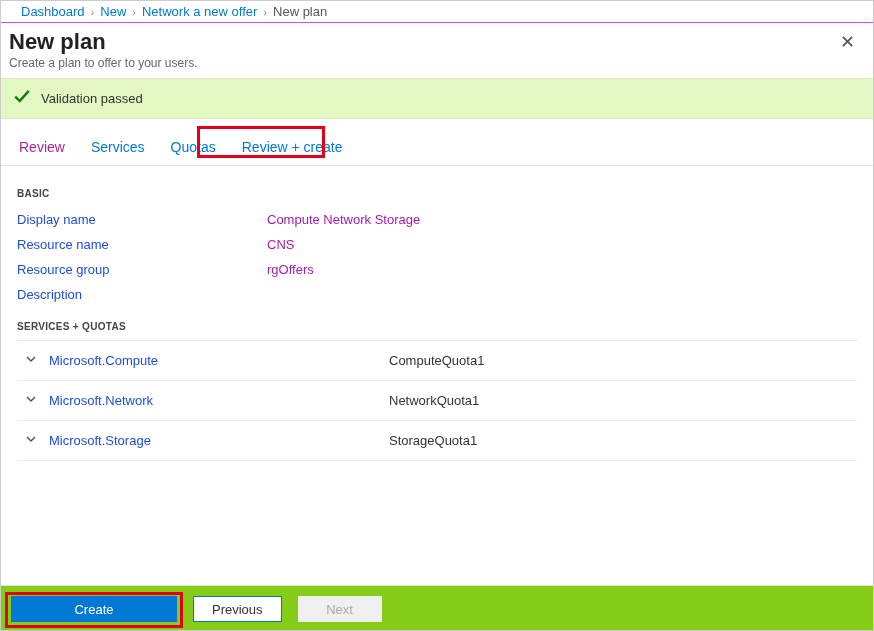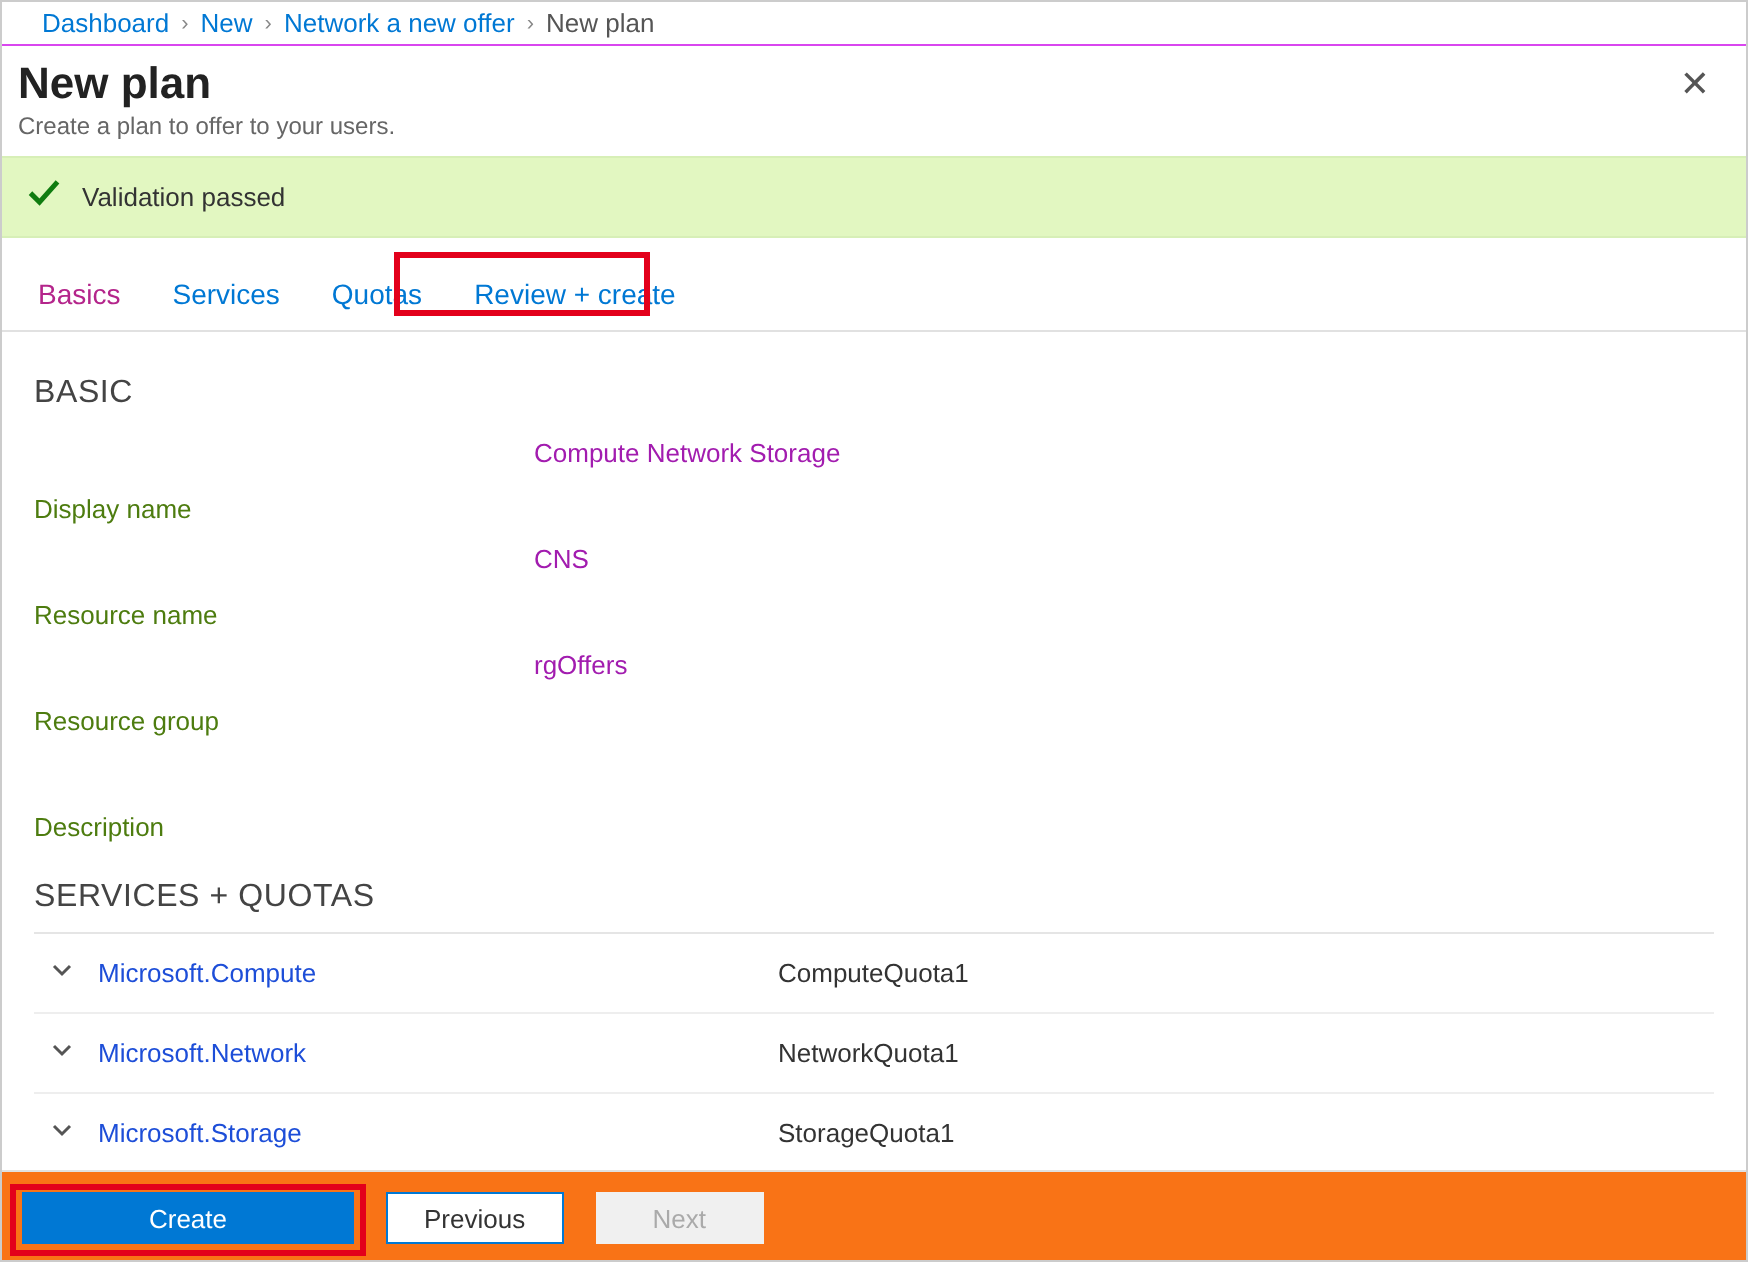--- a/index.html
+++ b/index.html
@@ -129,37 +129,36 @@
   }
   .hl1 { left: 196px; top: 125px; width: 128px; height: 32px; }
   .hl2 { left: 4px; top: 591px; width: 178px; height: 36px; }
 
   .content {
     padding: 14px 16px 0 16px;
     height: 420px;
     overflow: hidden;
   }
   .section-title {
-    font-size: 16px;
-    font-weight: 400;
+    font-size: 10px;
+    font-weight: 700;
     letter-spacing: 0.3px;
     color: #444;
     margin: 8px 0 8px 0;
     text-transform: uppercase;
   }
   .kv-row {
     display: flex;
     padding: 5px 0;
     font-size: 13px;
     color: #555;
   }
   .kv-row .k {
     width: 250px;
-    color: #4d7c0f;
-    margin-top: 28px;
+    color: #1d4ed8;
   }
   .kv-row .v {
     color: #a21caf;
   }
   .section-divider {
     border-top: 1px solid #e5e5e5;
     margin-top: 6px;
   }
   .svc-row {
     display: flex;
@@ -183,21 +182,21 @@
 
   .footer {
     position: absolute;
     bottom: 0;
     left: 0;
     right: 0;
     padding: 10px 10px 8px 10px;
     display: flex;
     gap: 16px;
     border-top: 1px solid #e1e1e1;
-    background: #f97316;
+    background: #84cc16;
   }
   .btn {
     min-width: 84px;
     height: 26px;
     font-size: 13px;
     border: none;
     cursor: pointer;
     padding: 0 18px;
     font-family: inherit;
   }
@@ -243,21 +242,21 @@
 <div class="banner">
   <span class="check">
     <svg width="18" height="18" viewBox="0 0 16 16">
         <path fill="none" stroke="#107c10" stroke-width="2.2" d="M2 8.5 L6 12.5 L14 3.5"></path>
       </svg>
   </span>
   <span>Validation passed</span>
 </div>
 
 <div class="tabs">
-  <div class="tab first">Basics</div>
+  <div class="tab first">Review</div>
   <div class="tab">Services</div>
   <div class="tab">Quotas</div>
   <div class="tab active-wrap">
     <span class="active-inner">Review + create</span>
   </div>
 </div>
 
 <div class="content">
 
   <div class="section-title">BASIC</div>

